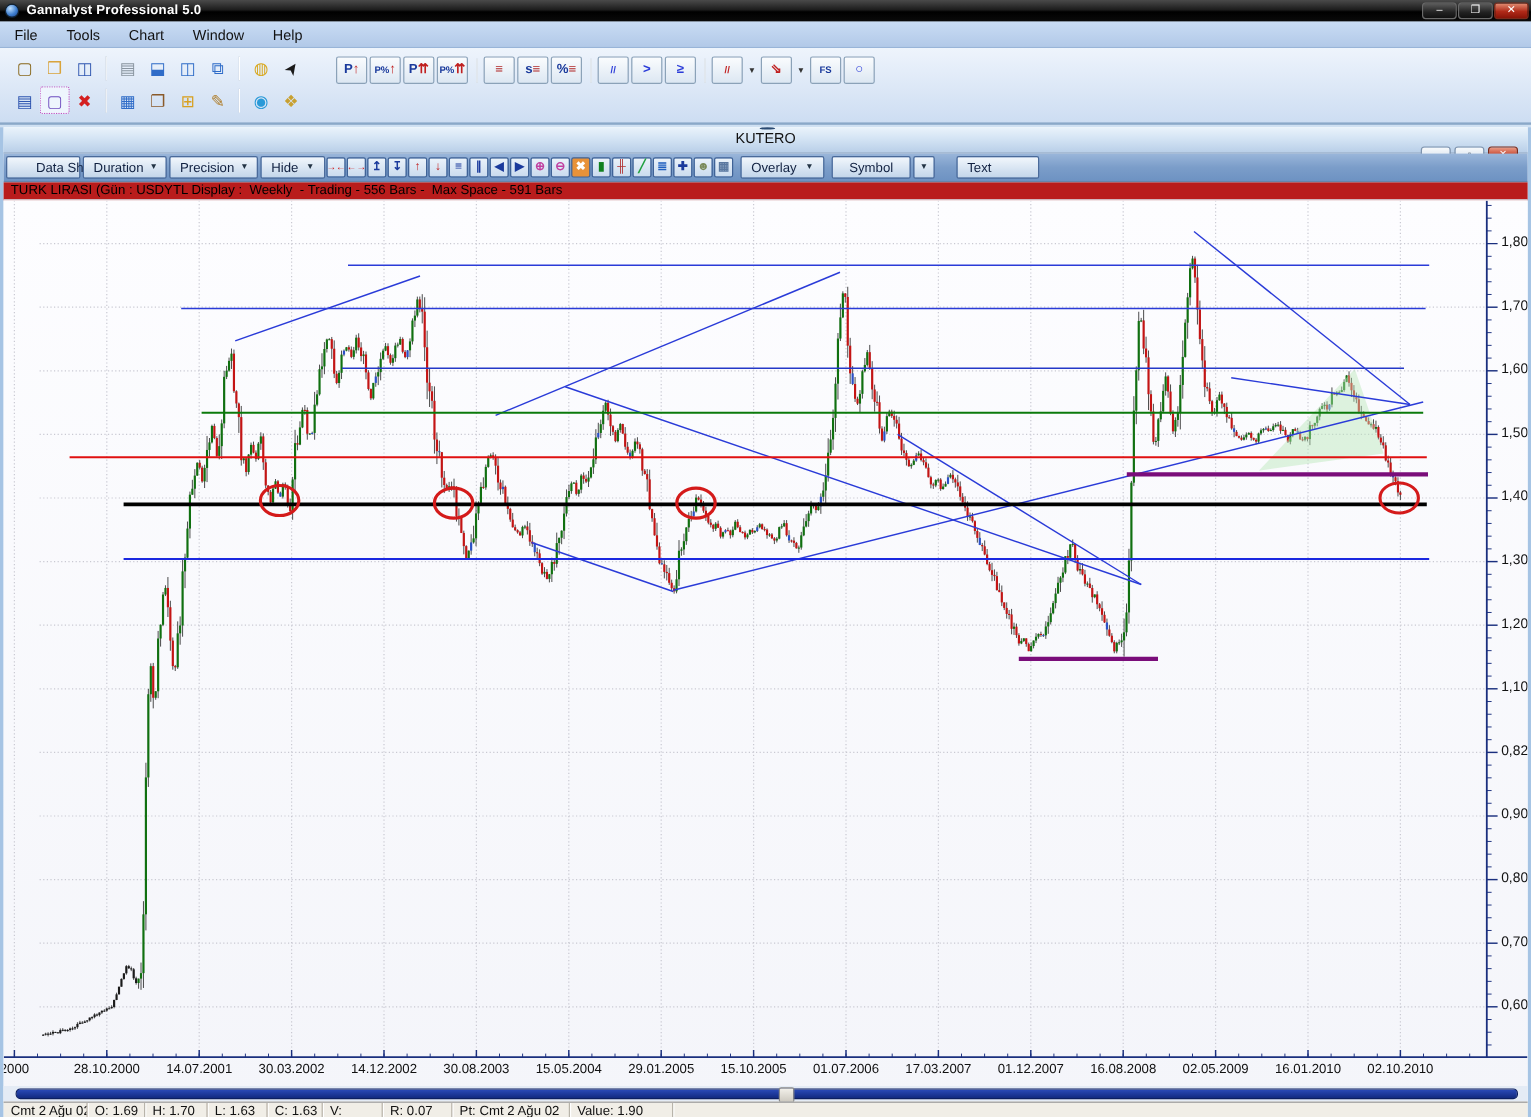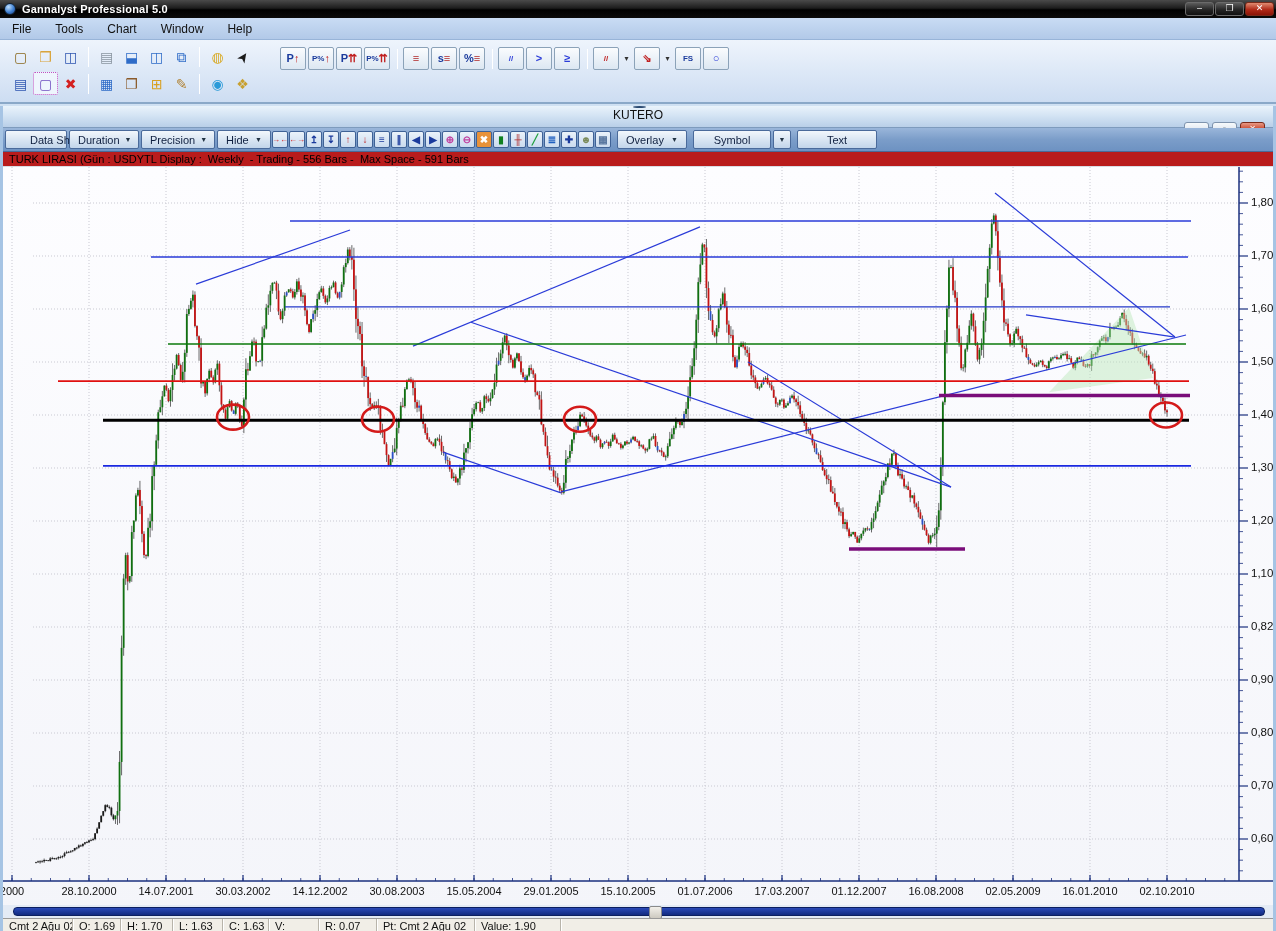--- a/index.html
+++ b/index.html
@@ -288,27 +288,27 @@
         <div class="kicon" style="color: rgb(176, 48, 48);">╫</div>
         <div class="kicon" style="color: rgb(32, 160, 64);">╱</div>
         <div class="kicon" style="color: rgb(32, 96, 192);">≣</div>
         <div class="kicon" style="color: rgb(26, 58, 156);">✚</div>
         <div class="kicon" style="color: rgb(122, 138, 90);">☻</div>
         <div class="kicon" style="color: rgb(90, 120, 160);">▦</div>
         <div class="kbutton" style="margin-left: 6px; width: 70px; justify-content: space-between;">
           <span>Overlay</span>
           <span class="dd">▼</span>
         </div>
-        <div class="kbutton" style="margin-left: 6px; width: 78px; justify-content: center;">
+        <div class="kbutton" style="margin-left: 6px; width: 66px; justify-content: center;">
           <span>Symbol</span>
         </div>
         <div class="kbutton" style="width: 18px; justify-content: center;">
           <span class="dd">▼</span>
         </div>
-        <div class="kbutton" style="margin-left: 6px; width: 80px; justify-content: center;">
+        <div class="kbutton" style="margin-left: 18px; width: 69px; justify-content: flex-start;">
           <span>Text</span>
         </div>
       </div>
 
     <div class="infoline">TURK LIRASI (Gün : USDYTL Display :  Weekly  - Trading - 556 Bars -  Max Space - 591 Bars</div>
 
     <div class="chartarea">
       <svg id="chart-svg" width="1270" height="738">
           <line x1="9" y1="0" x2="9" y2="714" stroke="#c9c9d2" stroke-width="1" stroke-dasharray="1 2"></line>
           <line x1="86" y1="0" x2="86" y2="714" stroke="#c9c9d2" stroke-width="1" stroke-dasharray="1 2"></line>

